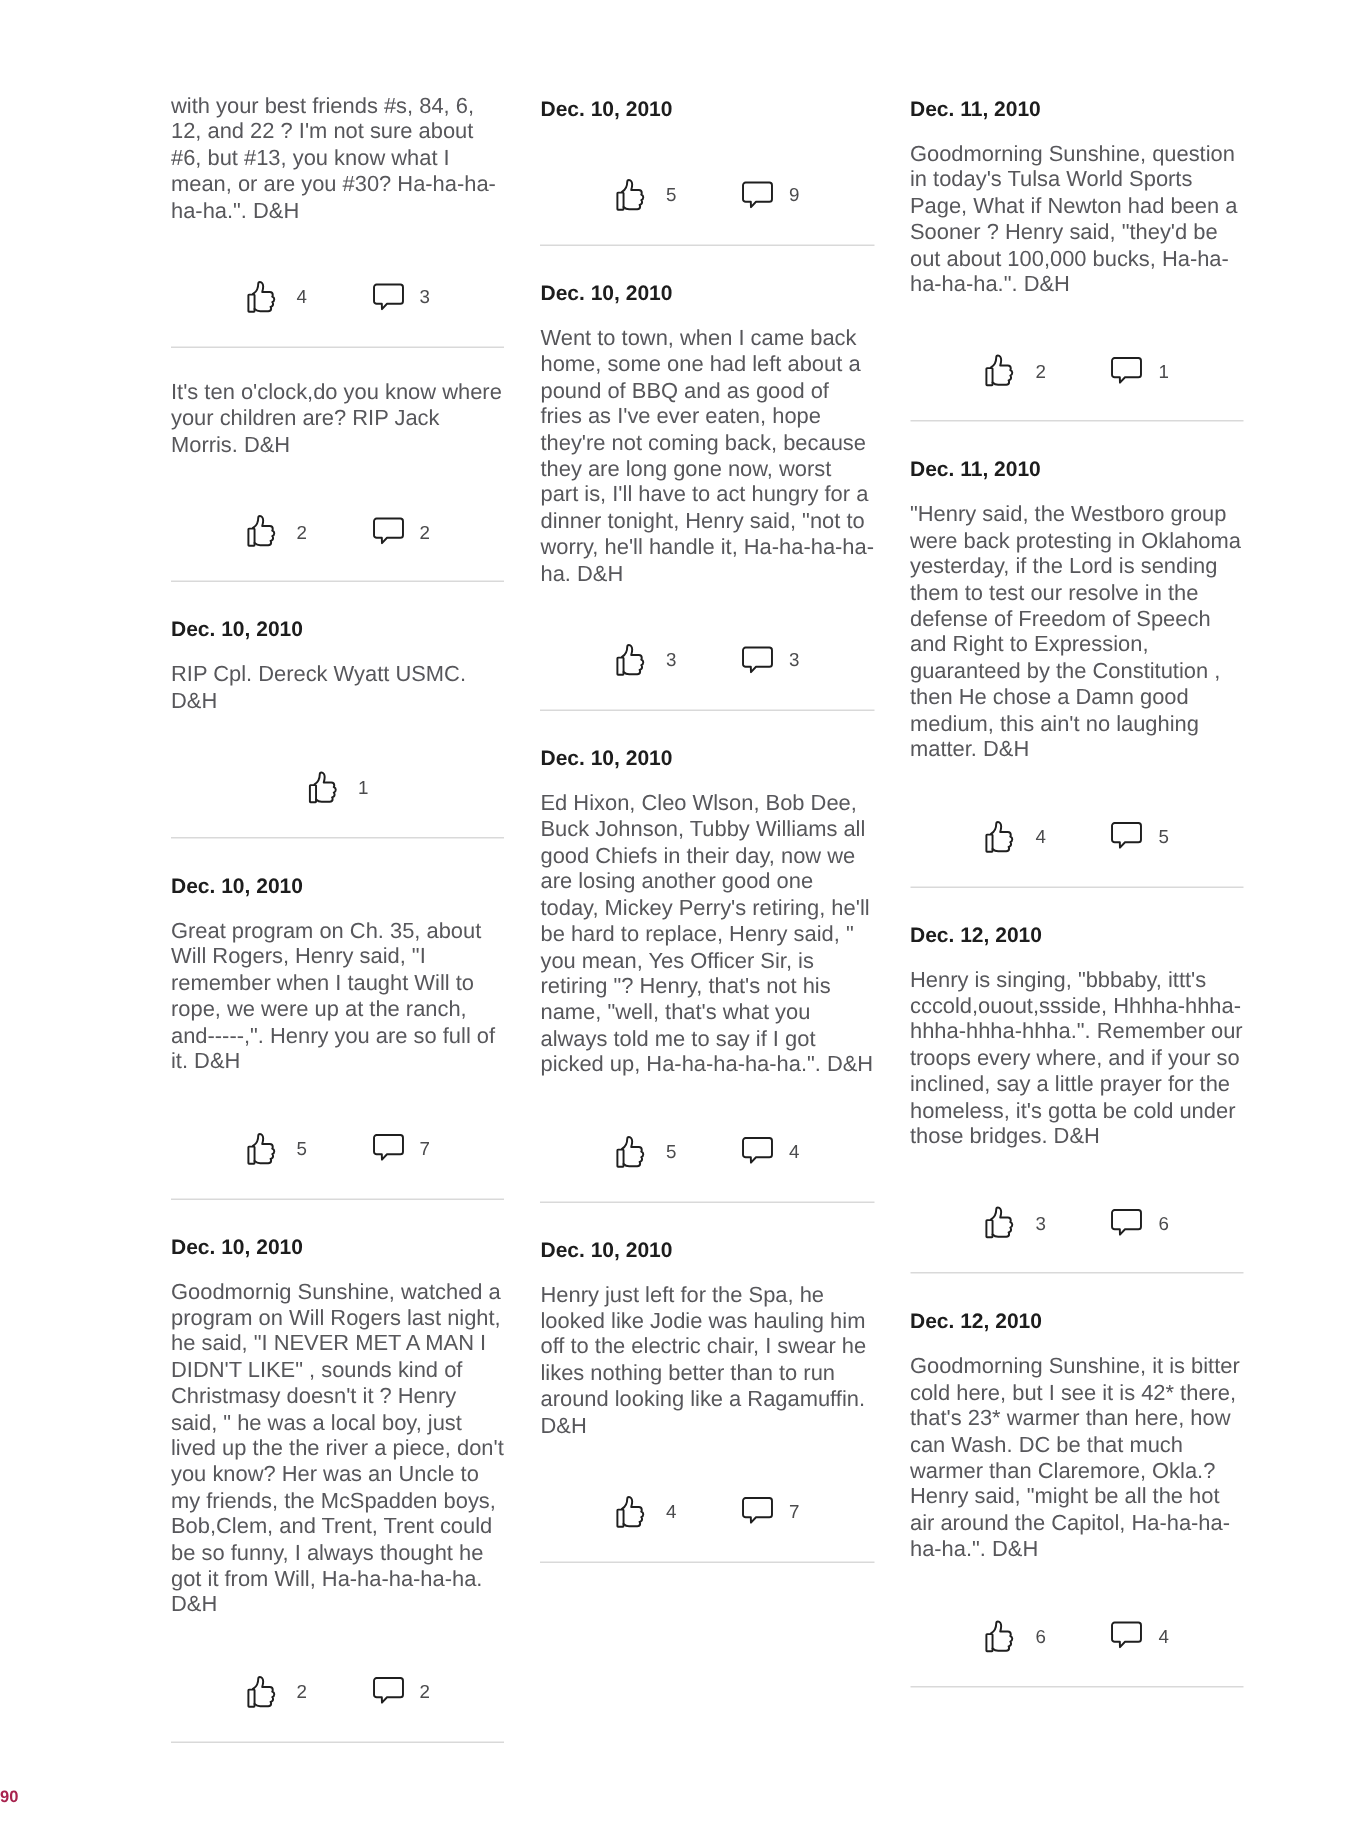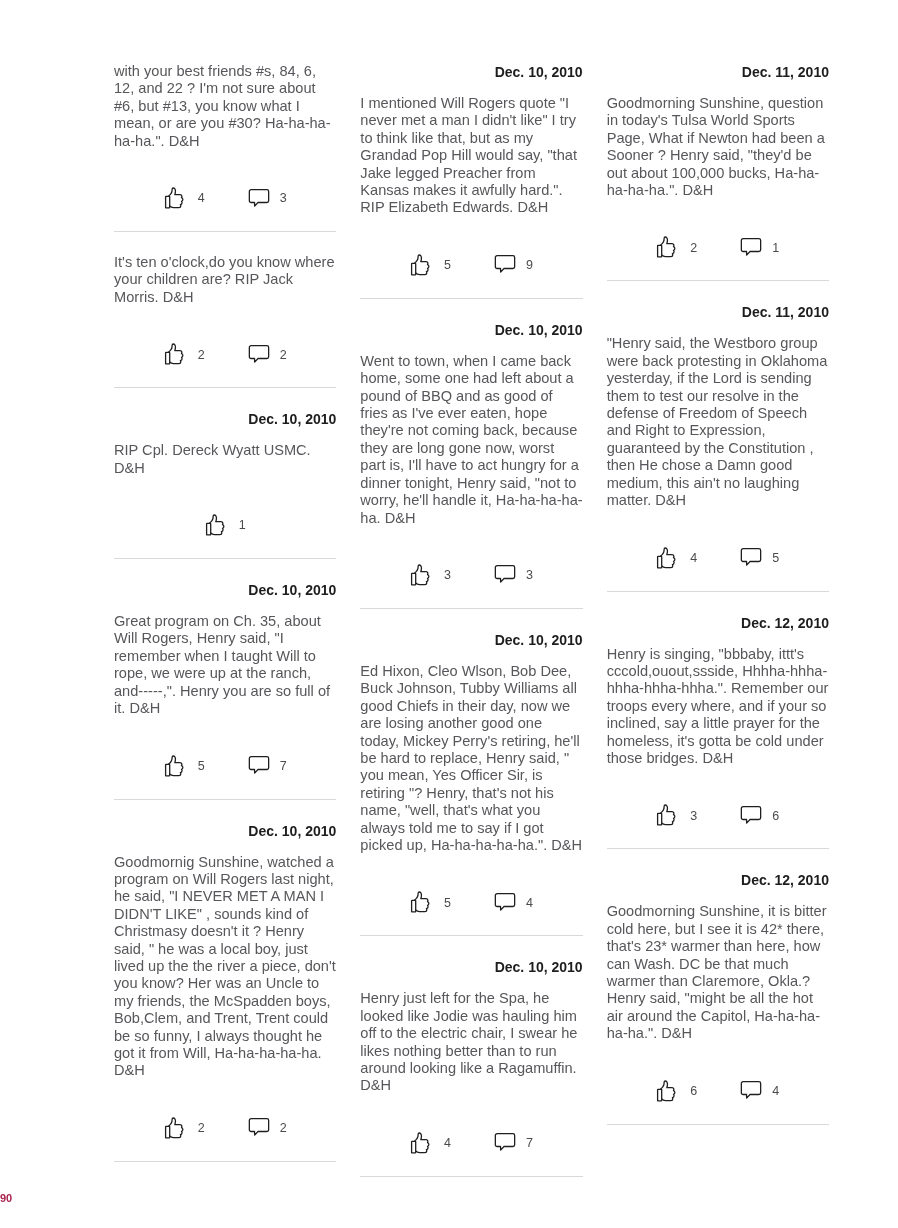--- a/index.html
+++ b/index.html
@@ -17,21 +17,21 @@
     background:#ffffff;
     font-family:"Liberation Sans", sans-serif;
     position:relative;
     overflow:hidden;
   }
   .page{padding:63px 69px 0 70px;}
   .columns{display:flex;gap:24px;margin-left:44px;}
   .column{flex:1 1 0;min-width:0;}
   .post-date{
     font-size:14px;font-weight:700;color:var(--date-color);
-    margin:0 0 13px 0;line-height:19px;text-align:right;
+    margin:0 0 13px 0;line-height:19px;
   }
   .post-body{
     font-size:14.6px;line-height:17.4px;color:var(--body-color);
     margin:0;word-wrap:break-word;
   }
   .reactions{
     display:flex;justify-content:center;align-items:center;
     gap:42px;margin-top:37px;
   }
   .reaction{display:flex;align-items:center;gap:9px;}
@@ -158,21 +158,20 @@
         </svg>
         <span class="count">2</span>
       </span>
     </div>
     <hr class="divider">
   </article>
 </div>
       <div class="column">
   <article class="post">
     <h3 class="post-date">Dec. 10, 2010</h3>
-    <p class="post-body">I mentioned Will Rogers quote "I never met a man I didn't like" I try to think like that, but as my Grandad Pop Hill would say, "that Jake legged Preacher from Kansas makes it awfully hard.". RIP Elizabeth Edwards. D&amp;H</p>
     <div class="reactions">
       <span class="reaction like">
         <svg width="25" height="23" viewBox="0 0 25 23">
           <g fill="none" stroke="var(--icon-stroke)" stroke-width="1.3" stroke-linejoin="round" stroke-linecap="round">
             <rect x="1.6" y="9.4" width="4.1" height="11.4" rx="0.4"></rect>
             <path d="M5.7 19c.95.95 2.2 1.55 3.75 1.55h5.35c1.15 0 1.95-.8 1.95-1.85 0-.42-.13-.82-.35-1.12.95-.16 1.65-.92 1.65-1.85 0-.52-.2-1-.55-1.35.8-.27 1.35-1 1.35-1.83 0-.84-.56-1.55-1.35-1.82.22-.32.35-.7.35-1.12 0-1.07-.9-1.93-2-1.93h-5.05c.42-1.2.65-2.47.65-3.6 0-1.95-.92-3.08-2.15-3.08-.76 0-1.15.52-1.15 1.35 0 2.95-1.55 5.45-3.5 6.6"></path>
           </g>
         </svg>
         <span class="count">5</span>
       </span>

